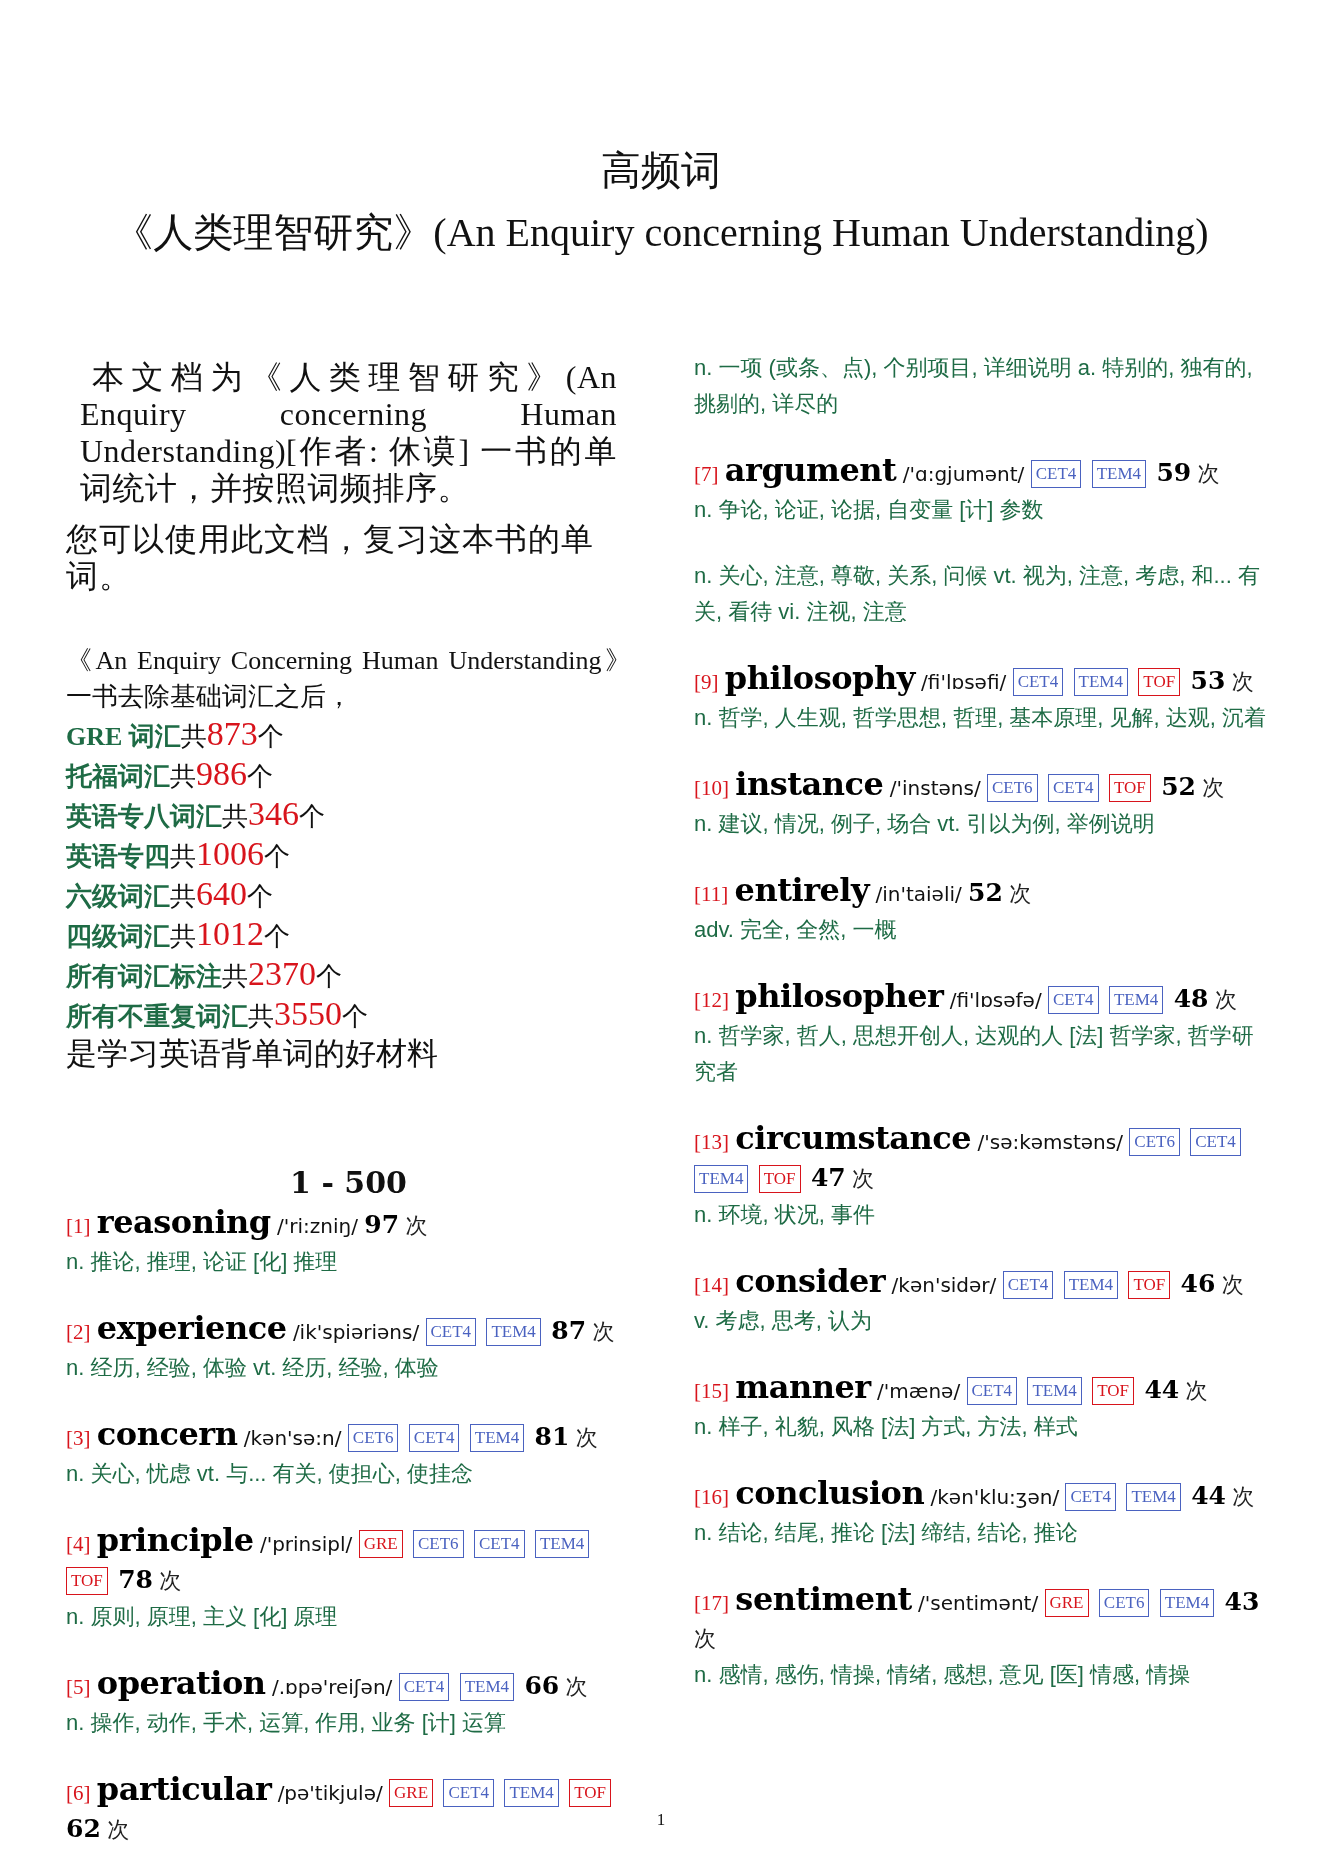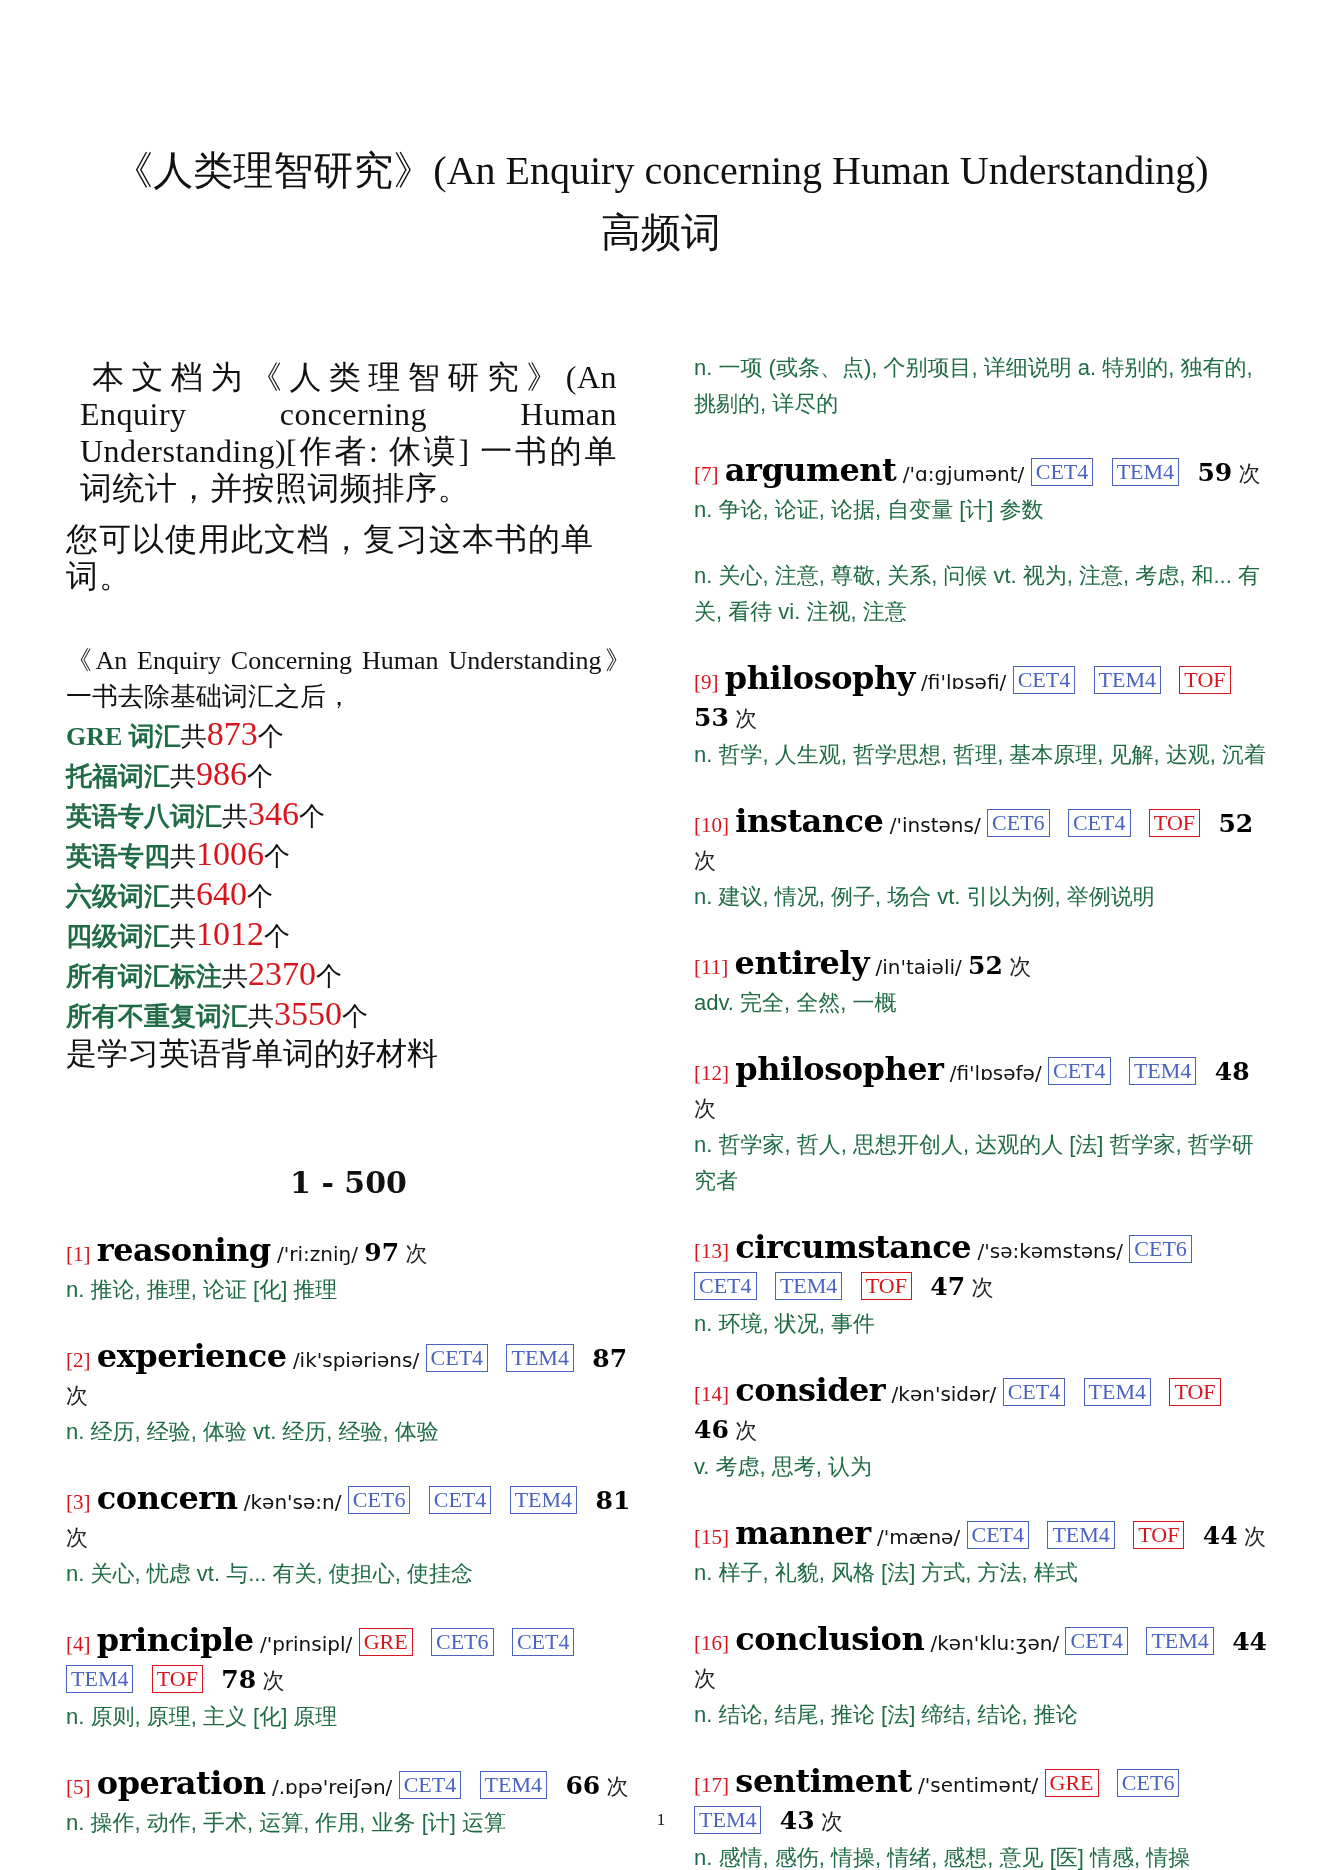--- a/index.html
+++ b/index.html
@@ -13,42 +13,42 @@
            text-indent: 12px; letter-spacing: 0.5px; margin: 14px; }
   .intro2 { font-family: "Liberation Serif", serif; font-size: 32px; line-height: 37px; margin: 0; letter-spacing: 1px; }
   .summary { margin-top: 48px; font-family: "Liberation Serif", serif; }
   .summary .lead { font-size: 26px; line-height: 36px; text-align: justify; }
   .stat { font-size: 26px; line-height: 37px; white-space: nowrap; }
   .stat .lbl { color: #1e6b45; font-weight: bold; }
   .stat .gong { color: #111; }
   .stat .num { color: #d8141c; font-size: 34px; }
   .stat .unit { color: #111; }
   .stat-last { font-size: 31px; line-height: 38px; color: #111; }
-  .range { text-align: center; font-weight: bold; font-size: 30px; margin-top: 92px; margin-bottom: 32px;
+  .range { text-align: center; font-weight: bold; font-size: 30px; margin-top: 92px; margin-bottom: 4px;
            font-family: "DejaVu Serif", serif; }
   .entry { margin-bottom: 30px; }
   .head { font-size: 20px; line-height: 36px; }
   .idx { color: #d8141c; font-family: "Liberation Serif", serif; font-size: 21px; }
   .word { font-family: "DejaVu Serif", serif; font-weight: bold; font-size: 32px; letter-spacing: -0.5px; color: #000; }
   .phon { font-family: "DejaVu Sans", "Liberation Sans", sans-serif; font-size: 20px; color: #111; }
   .tag { display: inline-block; border: 1.5px solid #4a62c0; color: #4a62c0; font-family: "Liberation Serif", serif;
-         font-size: 22px; line-height: 26px; padding: 0 4px; margin-right: 12px; vertical-align: 2px; }
+         font-size: 17px; line-height: 26px; padding: 0 4px; margin-right: 4px; vertical-align: 2px; }
   .tag.red { border-color: #d8141c; color: #d8141c; }
   .count { font-family: "DejaVu Serif", serif; font-weight: bold; font-size: 25px; color: #000; }
   .ci { font-family: "Liberation Serif", serif; font-size: 22px; color: #222; }
   .def { color: #1e6b45; font-family: Liberation Sans, sans-serif; font-size: 22px; line-height: 36px; }
   .page-num { position: absolute; top: 1810px; left: 0; width: 1322px; text-align: center;
               font-family: "Liberation Serif", serif; font-size: 17px; }
 </style>
 </head>
 <body>
 
 <div class="title">
+  <div>高频词</div>
   <div>《人类理智研究》(An Enquiry concerning Human Understanding)</div>
-  <div>高频词</div>
 </div>
 
 <div class="col-left">
   <p class="intro">本文档为《人类理智研究》(An Enquiry concerning Human Understanding)[作者: 休谟] 一书的单词统计，并按照词频排序。</p>
   <p class="intro2">您可以使用此文档，复习这本书的单词。</p>
 
   <div class="summary">
     <div class="lead">《An Enquiry Concerning Human Understanding》一书去除基础词汇之后，</div>
     <div id="stats">
         <div class="stat"><span class="lbl">GRE 词汇</span><span class="gong">共</span><span class="num">873</span><span class="unit">个</span></div>

